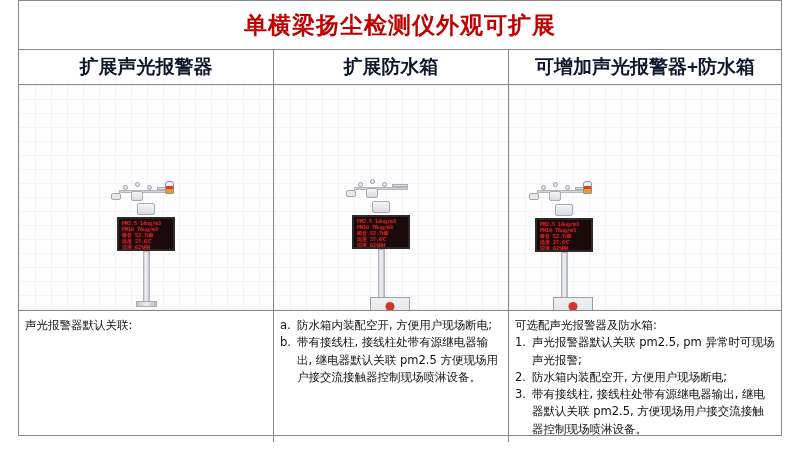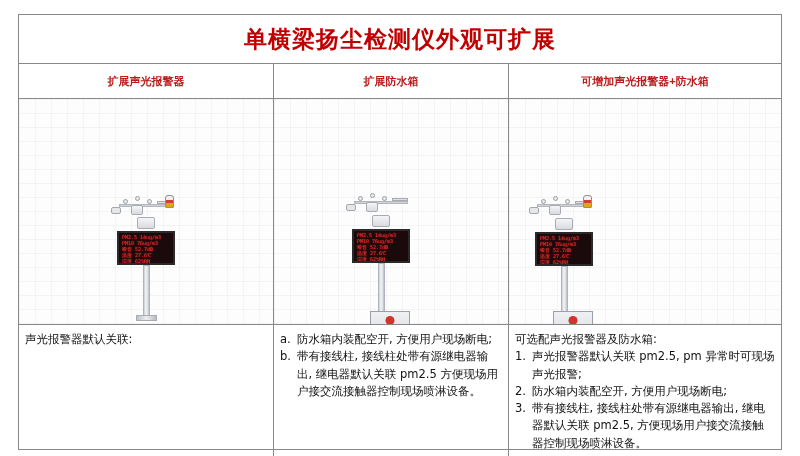--- a/index.html
+++ b/index.html
@@ -16,21 +16,21 @@
   .page {
     position: relative;
     width: 800px;
     height: 456px;
     background: #ffffff;
     box-sizing: border-box;
   }
   .table {
     position: absolute;
     left: 18px;
-    top: 14px;
+    top: 0;
     width: 764px;
     height: 436px;
     border: 1px solid #888;
     box-sizing: border-box;
     display: flex;
     flex-direction: column;
     background: #fff;
   }
   .title-row {
     height: 48px;
@@ -50,22 +50,22 @@
   .head-row {
     height: 34px;
     border-bottom: 1px solid #888;
     display: flex;
     flex: 0 0 auto;
   }
   .head-cell {
     display: flex;
     align-items: center;
     justify-content: center;
-    color: #b91c1c;
-    font-size: 11px;
+    color: #0f172a;
+    font-size: 19px;
     font-weight: bold;
     font-family: Liberation Sans, sans-serif;
     box-sizing: border-box;
   }
   .col1 { width: 255px; }
   .col2 { width: 235px; }
   .col3 { width: 272px; }
   .head-cell.col1, .head-cell.col2 { border-right: 1px solid #888; }
 
   .img-row {

